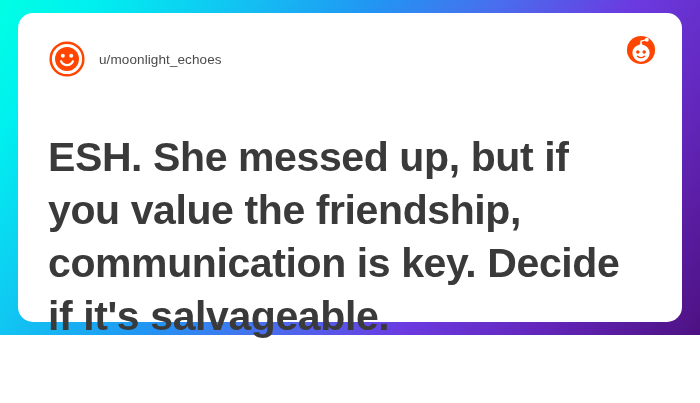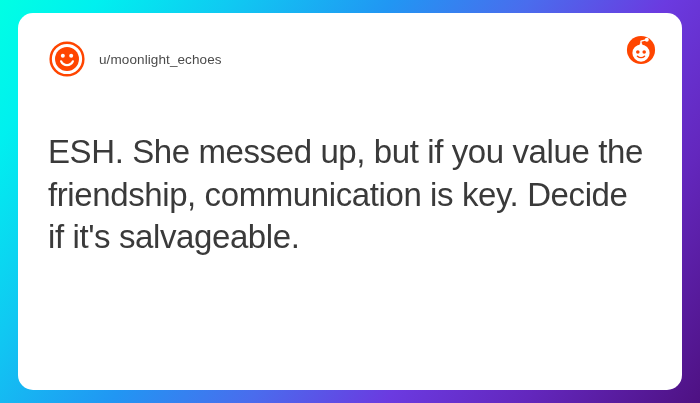--- a/index.html
+++ b/index.html
@@ -10,21 +10,21 @@
   body {
     width: 700px;
     height: 403px;
     overflow: hidden;
     font-family: "Liberation Sans", sans-serif;
   }
 
   .screen {
     position: relative;
     width: 700px;
-    height: 403px;
+    height: 335px;
     box-sizing: border-box;
     background: linear-gradient(125deg,
         #00ffe4 0%,
         #00f0ef 10%,
         #10c8f2 24%,
         #2196f3 40%,
         #4a6ced 54%,
         #6b3ae0 68%,
         #6327bd 82%,
         #4e1182 100%);
@@ -77,25 +77,25 @@
 
   
   .card-body {
     flex: 1 1 auto;
     display: flex;
     align-items: flex-start;
     padding-top: 52px;
   }
 
   .post-text {
-    font-size: 33px;
+    font-size: 41px;
     line-height: 1.29;
     color: #3a3a3a;
     letter-spacing: -0.4px;
-    font-weight: 400;
+    font-weight: 700;
     margin: 0;
     max-width: 600px;
     white-space: pre-line;
   }
 </style>
 </head>
 <body>
 
 <div class="screen">
 

